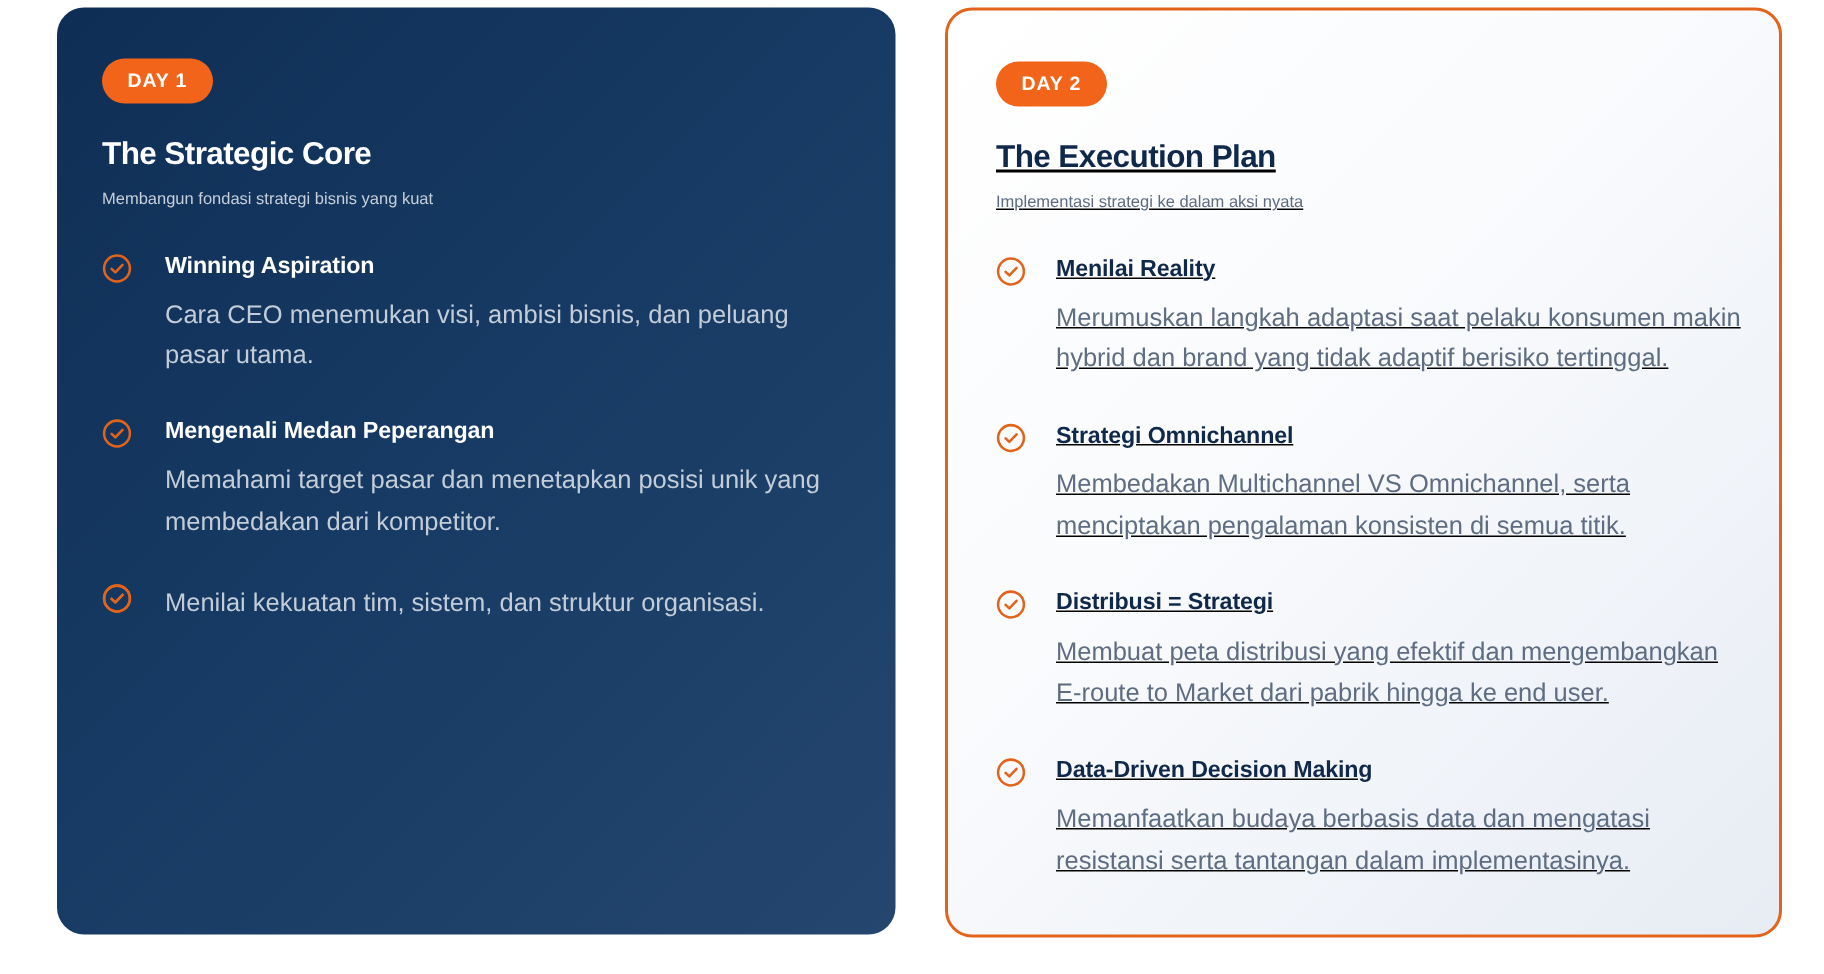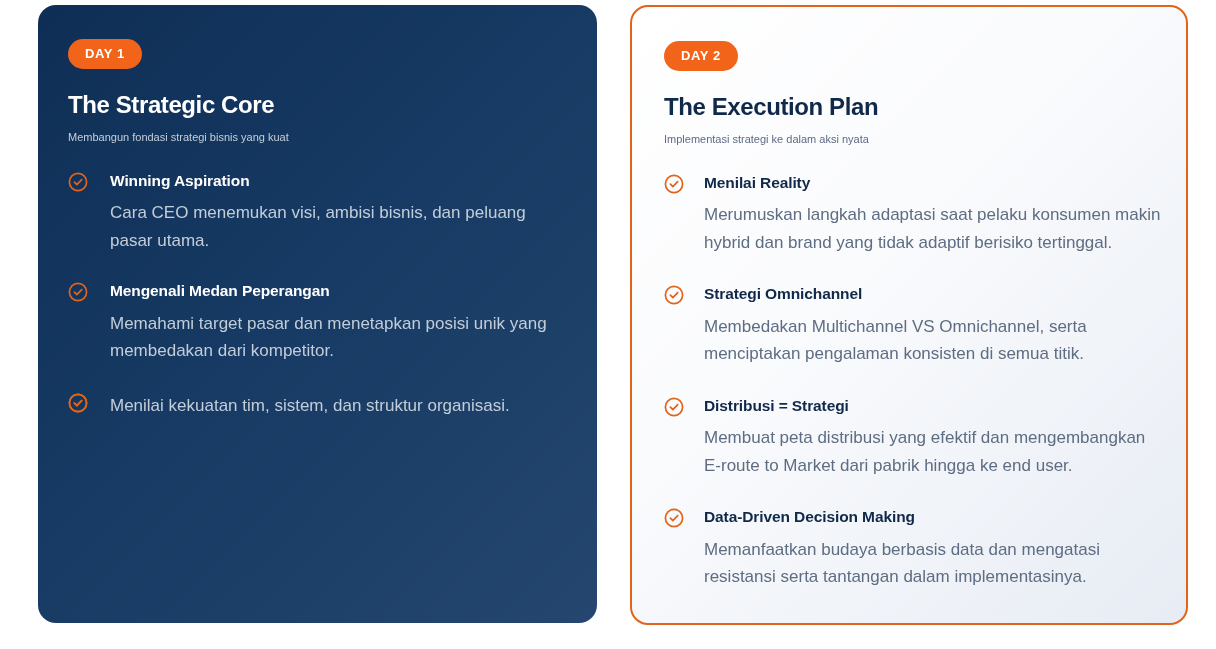--- a/index.html
+++ b/index.html
@@ -40,38 +40,39 @@
     height: 620px;
     background: linear-gradient(135deg, #FFFFFF 0%, #FAFBFD 40%, #E7ECF4 100%);
     border: 2px solid #E2641B;
   }
 
   .card-inner {
     padding: 34px 30px 30px 30px;
   }
   .card--light .card-inner {
     padding: 34px 12px 30px 32px;
+    text-decoration: underline;
   }
 
   
   .badge {
     display: inline-block;
     background: #F2641A;
     color: #ffffff;
     font-size: 13px;
     font-weight: bold;
     letter-spacing: 0.6px;
     padding: 8px 17px 9px 17px;
     border-radius: 999px;
     line-height: 1;
   }
 
   
   .card-title {
-    font-size: 24px;
+    font-size: 21px;
     font-weight: bold;
     letter-spacing: -0.4px;
     margin-top: 22px;
     line-height: 1.15;
   }
   .card--dark .card-title { color: #ffffff; }
   .card--light .card-title { color: #10284A; }
 
   .card-sub {
     font-size: 11px;

